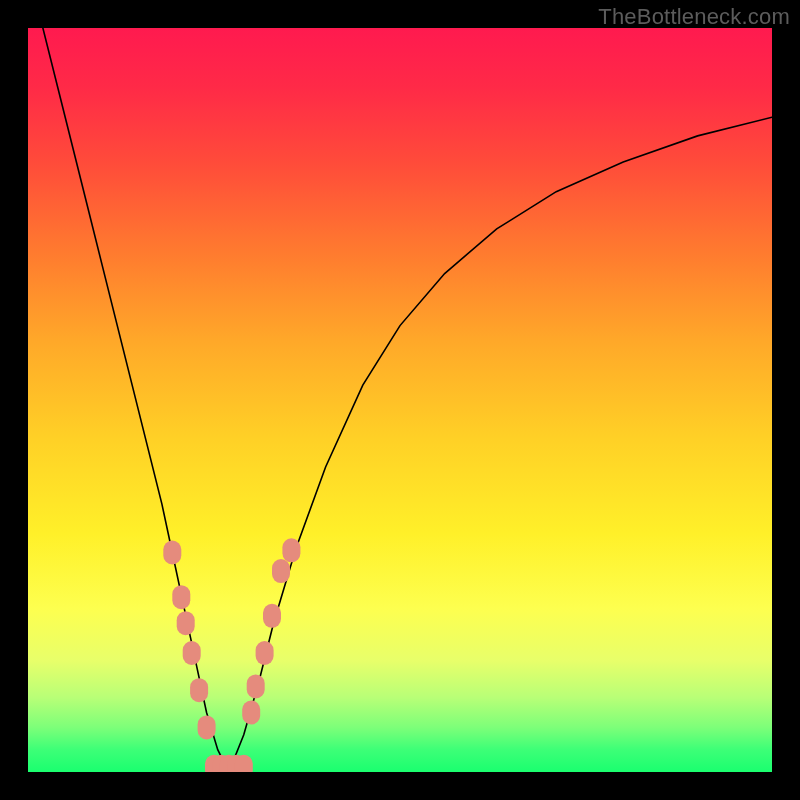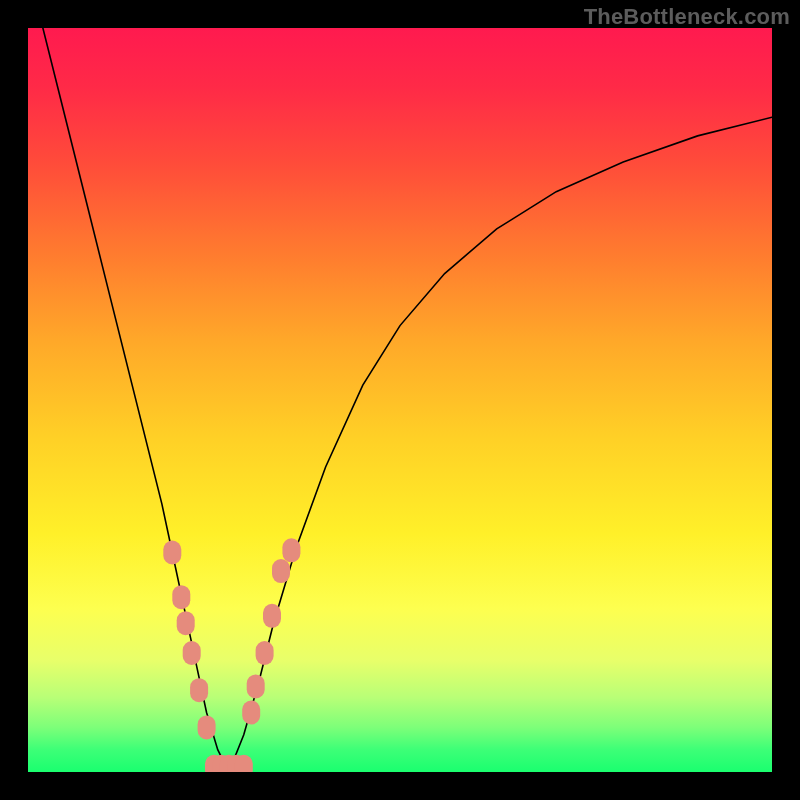--- a/index.html
+++ b/index.html
@@ -39,21 +39,21 @@
     top: 0;
     width: 744px;
     height: 744px;
   }
   .watermark {
     position: absolute;
     top: 4px;
     right: 10px;
     color: #5c5c5c;
     font-size: 22px;
-    font-weight: 700;
+    font-weight: 400;
     letter-spacing: 0.2px;
     user-select: none;
   }
 </style>
 </head>
 <body>
 
 <div class="frame">
   <svg class="plot-svg" viewBox="0 0 744 744">
     <g id="curve-layer">

